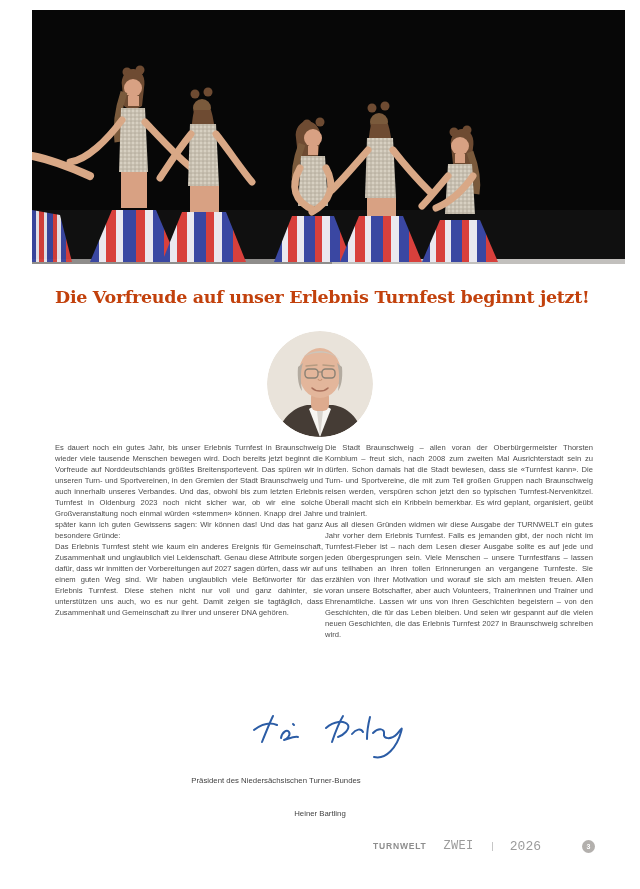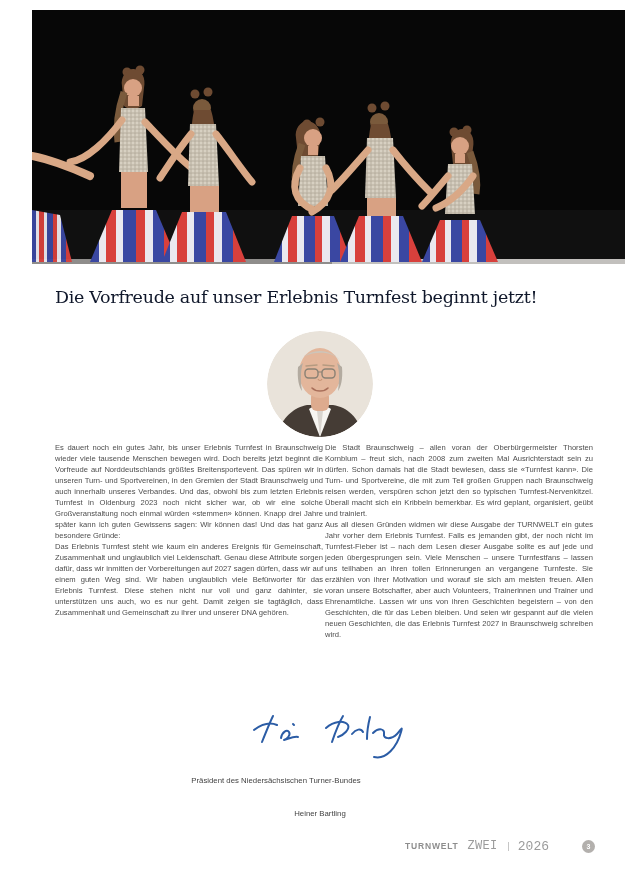--- a/index.html
+++ b/index.html
@@ -7,23 +7,23 @@
     position:relative;width:640px;height:889px;margin:0 auto;
     background:#ffffff;overflow:hidden;
     font-family:"Liberation Sans",sans-serif;
   }
   
   .hero{position:absolute;left:32px;top:10px;width:593px;height:254px;}
   .hero svg{display:block;}
   
   .headline{
     position:absolute;left:55px;top:286px;width:540px;
-    font-family:"DejaVu Serif",serif;font-weight:400;
+    font-family:"DejaVu Serif",serif;font-weight:700;
     font-size:17.5px;line-height:22px;letter-spacing:-0.3px;
-    color:#0f172a;margin:0;
+    color:#c2410c;margin:0;
   }
   
   .portrait{
     position:absolute;left:267px;top:331px;width:106px;height:106px;
     border-radius:50%;overflow:hidden;
   }
   
   .columns{
     position:absolute;left:55px;top:442px;width:546px;
     display:flex;gap:2px;
@@ -39,21 +39,21 @@
     position:absolute;left:0;top:763px;width:640px;text-align:center;
     font-size:7.8px;color:#444444;font-weight:400;margin-top:46px;
   }
   .author-title{
     position:absolute;left:0;top:776px;width:552px;text-align:center;
     font-size:7.8px;color:#444444;
   }
   
   .footer{
     position:absolute;right:45px;top:839px;height:14px;
-    display:flex;align-items:center;gap:4px;
+    display:flex;align-items:center;gap:12px;
   }
   .footer .mag{
     font-weight:700;font-size:8.5px;letter-spacing:0.8px;color:#8d8d8d;
   }
   .footer .issue{
     font-family:"Liberation Mono",monospace;font-size:12px;
     color:#9b9b9b;margin-left:5px;letter-spacing:0.3px;
   }
   .footer .sep{
     font-size:8.5px;color:#b0b0b0;margin:0 4px 0 6px;font-weight:300;

